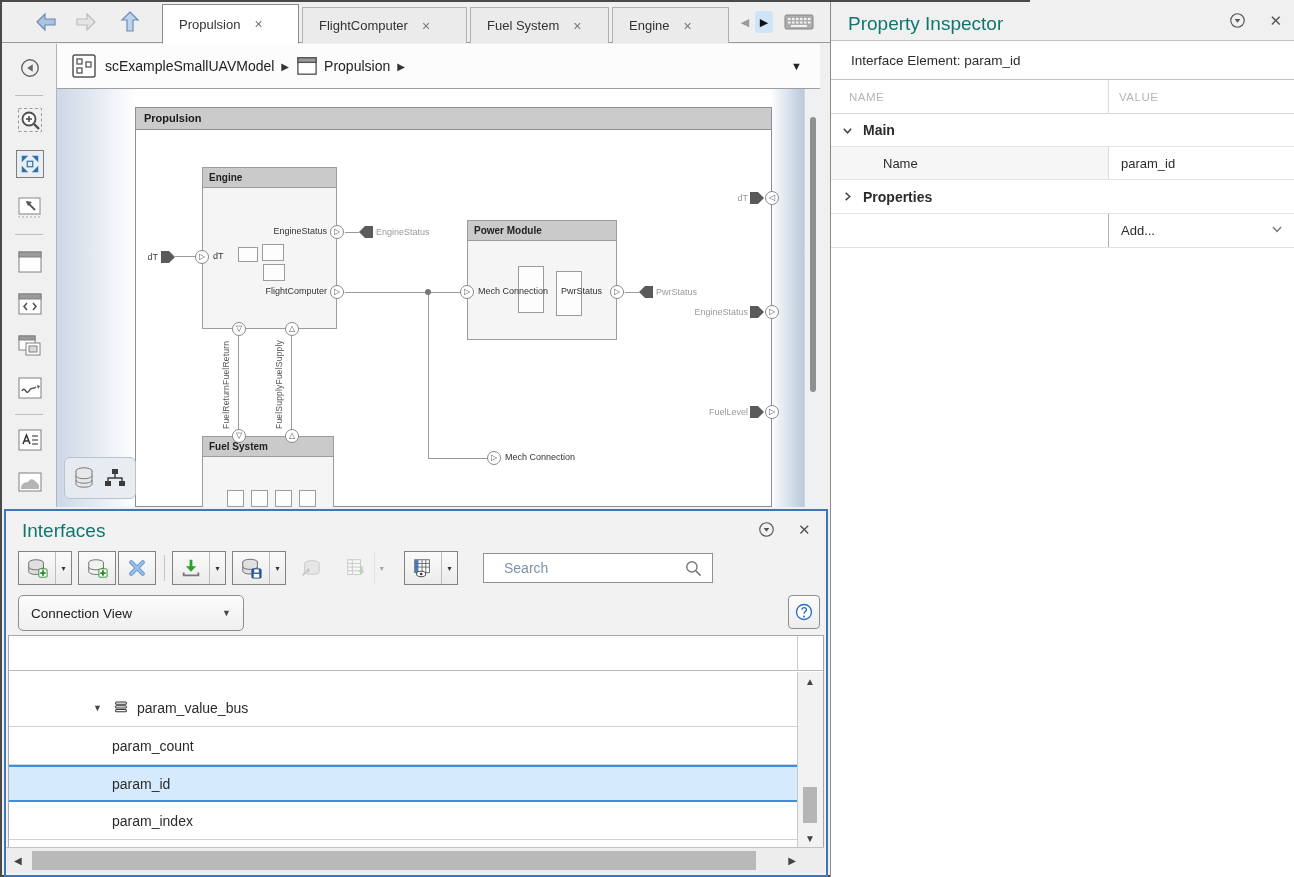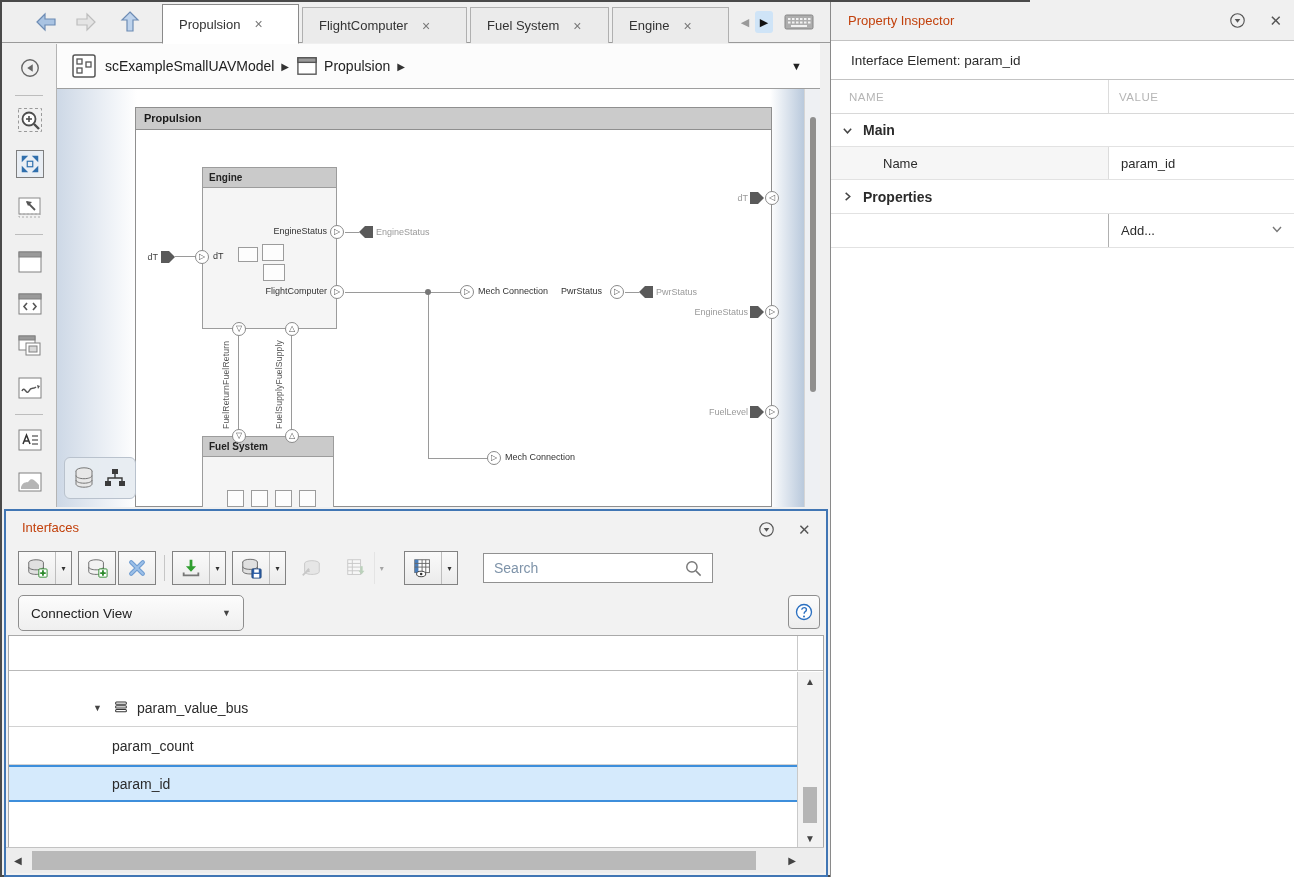--- a/index.html
+++ b/index.html
@@ -39,28 +39,28 @@
   .fport-r { position:absolute; width:14px; height:12px; background:#5a5a5a; clip-path:polygon(0 0,8px 0,100% 50%,8px 100%,0 100%); }
   .fport-l { position:absolute; width:14px; height:12px; background:#5a5a5a; clip-path:polygon(100% 0,6px 0,0 50%,6px 100%,100% 100%); }
   .vlabel { position:absolute; writing-mode:vertical-rl; transform:rotate(180deg); font-size:8.5px; color:#555; letter-spacing:0.2px; }
   #cv-scroll { position:absolute; left:747px; top:0; width:16px; height:418px; background:#eef0f3; border-left:1px solid #d5d5d5; }
   #cv-thumb { position:absolute; left:5px; top:28px; width:6px; height:275px; background:#8f8f8f; border-radius:3px; }
   #cv-overlay { position:absolute; left:7px; top:368px; width:72px; height:42px; background:rgba(230,235,241,0.92); border:1px solid #b9c2cd; border-radius:6px; display:flex; align-items:center; justify-content:center; gap:8px; }
   .dot { position:absolute; width:6px; height:6px; border-radius:50%; background:#777; z-index:3; }
 
   
   #ifpanel { position:absolute; left:2px; top:507px; width:824px; height:368px; background:#f2f2f2; border:2px solid #4176b4; }
-  .panel-title { position:absolute; font-size:13px; color:#c2410c; }
+  .panel-title { position:absolute; font-size:19px; color:#0f766e; }
   .tgroup { position:absolute; top:40px; height:34px; border:1px solid #828282; background:linear-gradient(#fafafa,#ebebeb); display:flex; align-items:stretch; }
   .tgroup.flat { border-color:transparent; background:transparent; }
   .tbtn { width:36px; display:flex; align-items:center; justify-content:center; }
   .tdd { width:16px; display:flex; align-items:center; justify-content:center; border-left:1px solid #bdbdbd; font-size:8px; color:#333; }
   .tgroup.flat .tdd { border-left-color:#d0d0d0; }
   .dis { opacity:0.4; }
-  #if-search { position:absolute; left:477px; top:42px; width:230px; height:30px; background:#fff; border:1px solid #919191; font-size:14px; color:#ec4899; padding:0 30px 0 10px; outline:none; }
+  #if-search { position:absolute; left:477px; top:42px; width:230px; height:30px; background:#fff; border:1px solid #919191; font-size:14px; color:#ec4899; padding:0 30px 0 20px; outline:none; }
   #if-search::placeholder { color:#7e93a9; }
   #dictdd { position:absolute; left:12px; top:84px; width:226px; height:36px; background:linear-gradient(#fcfcfc,#efefef); border:1px solid #8e8e8e; border-radius:5px; display:flex; align-items:center; font-size:13.5px; color:#222; padding:0 12px; }
   #helpbtn { position:absolute; left:782px; top:84px; width:32px; height:34px; background:linear-gradient(#fcfcfc,#ededed); border:1px solid #8e8e8e; border-radius:4px; display:flex; align-items:center; justify-content:center; }
   #iftable { position:absolute; left:2px; top:124px; width:816px; height:238px; background:#fff; border:1px solid #a9a9a9; }
   .throw { position:absolute; left:0; width:788px; border-bottom:1px solid #d2d2d2; display:flex; align-items:center; font-size:14px; color:#2b2b2b; }
   .throw.sel { background:#d5eafc; border-top:2px solid #3d8edb; border-bottom:2px solid #3d8edb; }
   #if-vscroll { position:absolute; right:0; top:36px; width:26px; height:176px; border-left:1px solid #c9c9c9; background:#f2f2f2; }
   #if-hscroll { position:absolute; left:0px; top:336px; width:818px; height:26px; background:#ededed; border-top:1px solid #c2c2c2; }
   .sarrow { color:#444; font-size:10px; position:absolute; }
   
@@ -266,20 +266,27 @@
     <div class="wire" style="left:288px; top:143px; width:14px; height:1px;"></div>
     <div class="fport-l" style="left:302px; top:137px;"></div>
     <span class="glabel" style="left:319px; top:138px;">EngineStatus</span>
 
     <div class="port" style="left:273px; top:196px;">▷</div>
     <div class="wire" style="left:288px; top:203px; width:116px; height:1px;"></div>
     <div class="dot" style="left:368px; top:200px;"></div>
     <div class="wire" style="left:371px; top:203px; width:1px; height:166px;"></div>
     <div class="wire" style="left:371px; top:369px; width:60px; height:1px;"></div>
 
+    <div class="block" style="left:410px; top:131px; width:150px; height:120px;">
+      <div class="blk-hd">
+          <span>Power Module</span>
+        </div>
+      <div class="inrect" style="left:50px; top:45px; width:26px; height:47px;"></div>
+      <div class="inrect" style="left:88px; top:50px; width:26px; height:45px;"></div>
+    </div>
     <div class="port" style="left:403px; top:196px;">▷</div>
     <span class="plabel" style="left:421px; top:197px;">Mech Connection</span>
     <span class="plabel" style="left:487px; top:197px; width:58px; text-align:right;">PwrStatus</span>
     <div class="port" style="left:553px; top:196px;">▷</div>
     <div class="wire" style="left:568px; top:203px; width:14px; height:1px;"></div>
     <div class="fport-l" style="left:582px; top:197px;"></div>
     <span class="glabel" style="left:599px; top:198px;">PwrStatus</span>
 
     <div class="port" style="left:430px; top:362px;">▷</div>
     <span class="plabel" style="left:448px; top:363px;">Mech Connection</span>
@@ -464,20 +471,23 @@
             <path d="M6 4h12c1.6 0 1.6 3-0 3H6c-1.6 0-1.6-3 0-3zM6 9h12c1.6 0 1.6 3 0 3H6c-1.6 0-1.6-3 0-3zM6 14h12c1.6 0 1.6 3 0 3H6c-1.6 0-1.6-3 0-3z" fill="#fff" stroke="#333" stroke-width="1.4"></path>
           </svg>
         <span style="margin-left:7px;">param_value_bus</span>
       </div>
       <div class="throw" style="top:91px; height:38px;">
         <span style="margin-left:103px;">param_count</span>
       </div>
       <div class="throw sel" style="top:129px; height:37px;">
         <span style="margin-left:103px;">param_id</span>
       </div>
+      <div class="throw" style="top:166px; height:38px;">
+        <span style="margin-left:103px;">param_index</span>
+      </div>
 
       <div id="if-vscroll">
         <span class="sarrow" style="left:7px; top:4px;">▲</span>
         <div style="position:absolute; left:5px; top:115px; width:14px; height:36px; background:#b5b5b5;"></div>
         <span class="sarrow" style="left:7px; bottom:4px;">▼</span>
       </div>
     </div>
 
     <div id="if-hscroll">
       <span class="sarrow" style="left:8px; top:7px;">◀</span>

